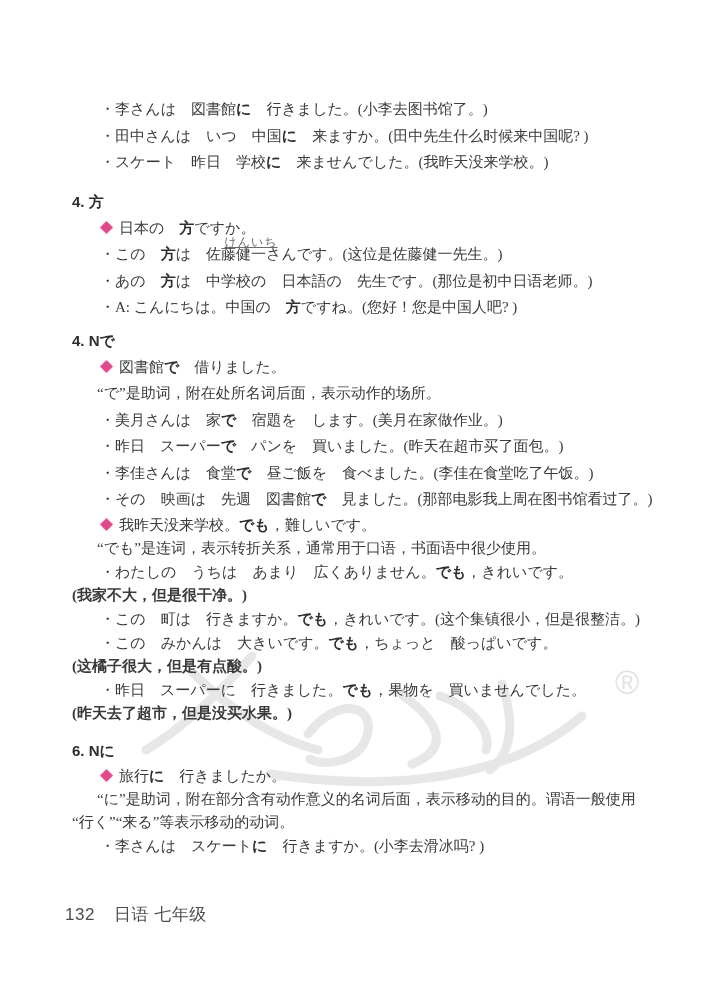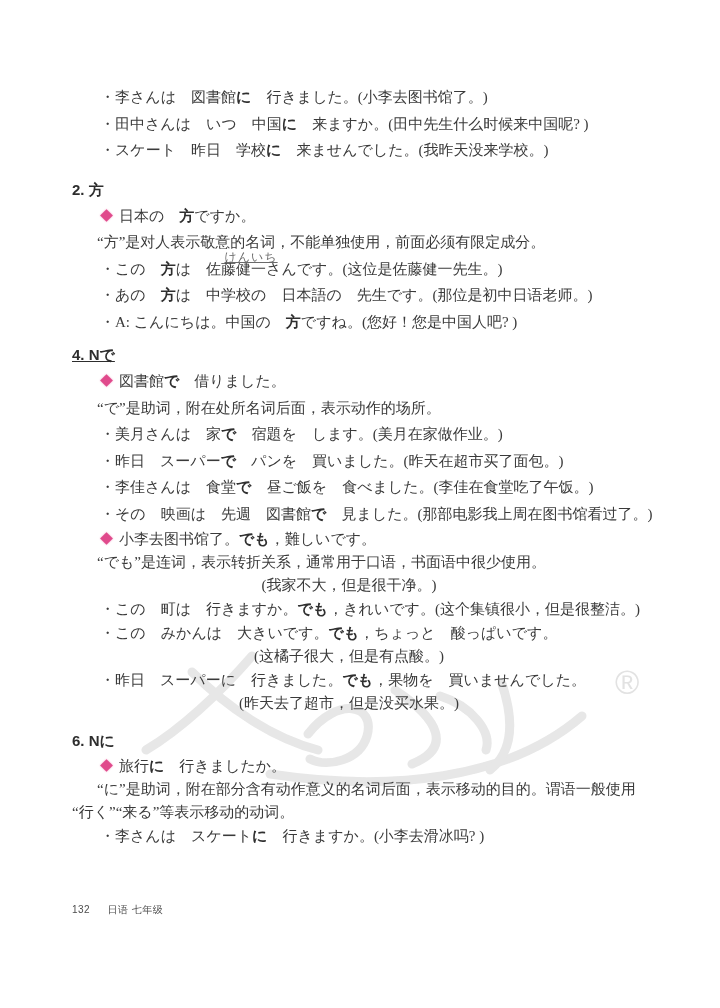--- a/index.html
+++ b/index.html
@@ -5,51 +5,51 @@
   html,body{margin:0;padding:0;background:#ffffff;}
   .page{
     position:relative;
     width:720px;height:1008px;
     background:#ffffff;
     overflow:hidden;
     font-family:"Liberation Serif","DejaVu Serif",serif;
     color:#3a3a3a;
     font-size:15px;
   }
-  .content{position:absolute;left:72px;top:84px;width:584px;}
+  .content{position:absolute;left:72px;top:96px;width:584px;}
   .line{line-height:26.5px;white-space:nowrap;}
   .sec .line{line-height:26.5px;}
   .sec.tight .line{line-height:23px;}
   .l-ex{padding-left:28px;}
   .l-cont{padding-left:46px;}
   .l-diamond{padding-left:28px;}
   .l-explain{text-indent:25px;}
   .l-explain2{}
-  .l-trans{text-align:center;padding-right:30px;}
+  .l-trans{text-align:left;padding-right:30px;font-weight:bold;}
   .sec-head{
     font-family:"Liberation Sans","DejaVu Sans",sans-serif;
     font-weight:bold;font-size:15px;line-height:27px;
     color:#2d2d2d;
   }
   .emph{font-family:"Liberation Sans","DejaVu Sans",sans-serif;font-weight:bold;color:#2f2f2f;}
   .diamond{
     display:inline-block;width:9px;height:9px;
     background:#e04a8c;transform:rotate(45deg);
     margin:0 8px 1px 2px;
     box-shadow:0 0 2px #f1a0c4;
   }
   .ruby-wrap{position:relative;}
   .rt{
     position:absolute;top:-8px;left:50%;transform:translateX(-50%);
     font-size:12px;line-height:8px;color:#6a6a6a;letter-spacing:1px;white-space:nowrap;text-decoration:underline;
   }
   .footer{
-    position:absolute;left:72px;top:903px;
+    position:absolute;left:65px;top:903px;
     font-family:"Liberation Sans","DejaVu Sans",sans-serif;
-    font-size:10px;color:#4c4c4c;letter-spacing:0.5px;
+    font-size:17px;color:#4c4c4c;letter-spacing:0.5px;
   }
   .footer .pg{margin-right:14px;}
   .watermark{position:absolute;left:140px;top:638px;pointer-events:none;}
   .wm-reg{
     position:absolute;left:615px;top:666px;
     font-family:"Liberation Sans","DejaVu Sans",sans-serif;
     font-size:33px;color:#e2e2e2;line-height:33px;
   }
 </style>
 </head>
@@ -68,39 +68,39 @@
       <path d="M 300 58 C 332 68, 352 94, 346 112"></path>
     </g>
   </svg>
   <span class="wm-reg">®</span>
 
   <div class="content">
       <div class="line l-ex"><span>・李さんは　図書館</span><span class="emph">に</span><span>　行きました。(小李去图书馆了。)</span></div>
       <div class="line l-ex"><span>・田中さんは　いつ　中国</span><span class="emph">に</span><span>　来ますか。(田中先生什么时候来中国呢? )</span></div>
       <div class="line l-ex"><span>・スケート　昨日　学校</span><span class="emph">に</span><span>　来ませんでした。(我昨天没来学校。)</span></div>
       <section class="sec">
-        <div class="sec-head" style="margin-top: 12px;">2. 方</div>
+        <div class="sec-head" style="margin-top: 12px;">4. 方</div>
         <div class="line l-diamond"><span class="diamond" style="background: rgb(224, 74, 140);"></span><span>日本の　</span><span class="emph">方</span><span>ですか。</span></div>
-        <div class="line l-explain"><span>“方”是对人表示敬意的名词，不能单独使用，前面必须有限定成分。</span></div>
         <div class="line l-ex"><span>・この　</span><span class="emph">方</span><span>は　佐藤</span><span class="ruby-wrap">健一<span class="rt">けんいち</span></span><span>さんです。(这位是佐藤健一先生。)</span></div>
         <div class="line l-ex"><span>・あの　</span><span class="emph">方</span><span>は　中学校の　日本語の　先生です。(那位是初中日语老师。)</span></div>
         <div class="line l-ex"><span>・A: こんにちは。中国の　</span><span class="emph">方</span><span>ですね。(您好！您是中国人吧? )</span></div>
       </section>
       <section class="sec">
-        <div class="sec-head" style="margin-top: 6px; text-decoration: underline;">4. Nで</div>
+        <div class="sec-head" style="margin-top: 6px;">4. Nで</div>
         <div class="line l-diamond"><span class="diamond" style="background: rgb(224, 74, 140);"></span><span>図書館</span><span class="emph">で</span><span>　借りました。</span></div>
         <div class="line l-explain"><span>“で”是助词，附在处所名词后面，表示动作的场所。</span></div>
         <div class="line l-ex"><span>・美月さんは　家</span><span class="emph">で</span><span>　宿題を　します。(美月在家做作业。)</span></div>
         <div class="line l-ex"><span>・昨日　スーパー</span><span class="emph">で</span><span>　パンを　買いました。(昨天在超市买了面包。)</span></div>
         <div class="line l-ex"><span>・李佳さんは　食堂</span><span class="emph">で</span><span>　昼ご飯を　食べました。(李佳在食堂吃了午饭。)</span></div>
         <div class="line l-ex"><span>・その　映画は　先週　図書館</span><span class="emph">で</span><span>　見ました。(那部电影我上周在图书馆看过了。)</span></div>
       </section>
       <section class="sec tight">
-        <div class="line l-diamond"><span class="diamond" style="background: rgb(224, 74, 140);"></span><span>小李去图书馆了。</span><span class="emph">でも</span><span>，難しいです。</span></div>
+        <div class="line l-diamond"><span class="diamond" style="background: rgb(224, 74, 140);"></span><span>我昨天没来学校。</span><span class="emph">でも</span><span>，難しいです。</span></div>
         <div class="line l-explain"><span>“でも”是连词，表示转折关系，通常用于口语，书面语中很少使用。</span></div>
+        <div class="line l-ex"><span>・わたしの　うちは　あまり　広くありません。</span><span class="emph">でも</span><span>，きれいです。</span></div>
         <div class="line l-trans"><span>(我家不大，但是很干净。)</span></div>
         <div class="line l-ex"><span>・この　町は　行きますか。</span><span class="emph">でも</span><span>，きれいです。(这个集镇很小，但是很整洁。)</span></div>
         <div class="line l-ex"><span>・この　みかんは　大きいです。</span><span class="emph">でも</span><span>，ちょっと　酸っぱいです。</span></div>
         <div class="line l-trans"><span>(这橘子很大，但是有点酸。)</span></div>
         <div class="line l-ex"><span>・昨日　スーパーに　行きました。</span><span class="emph">でも</span><span>，果物を　買いませんでした。</span></div>
         <div class="line l-trans"><span>(昨天去了超市，但是没买水果。)</span></div>
       </section>
       <section class="sec tight">
         <div class="sec-head" style="margin-top: 12px;">6. Nに</div>
         <div class="line l-diamond"><span class="diamond" style="background: rgb(224, 74, 140);"></span><span>旅行</span><span class="emph">に</span><span>　行きましたか。</span></div>

